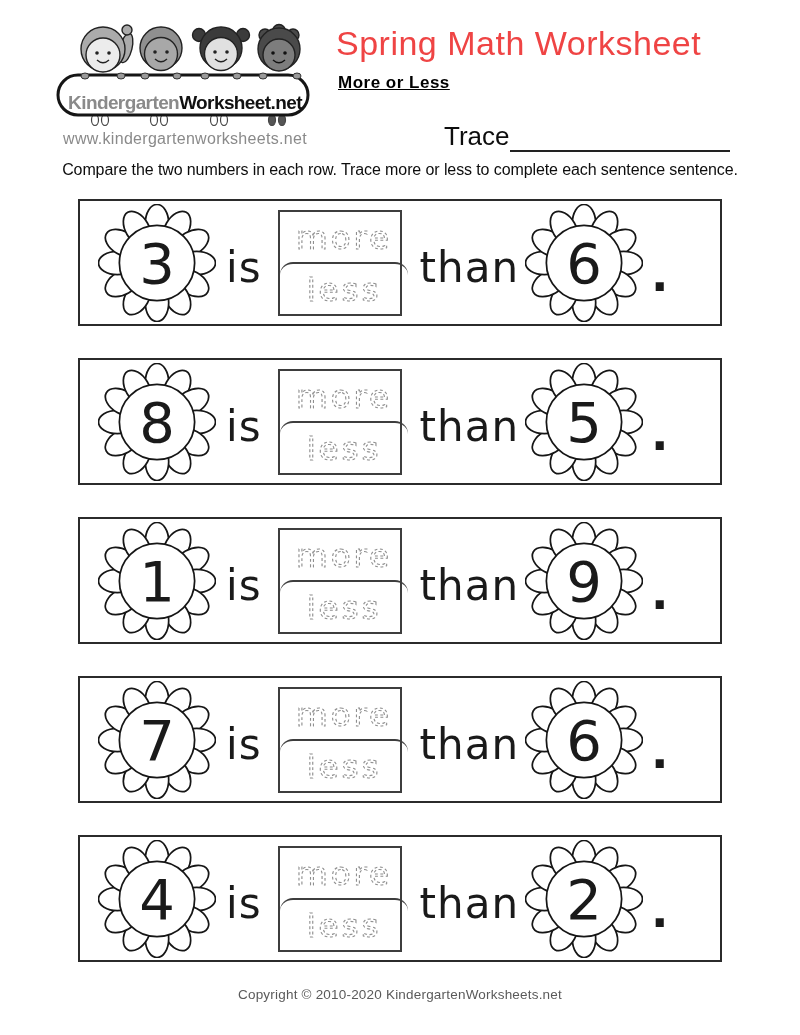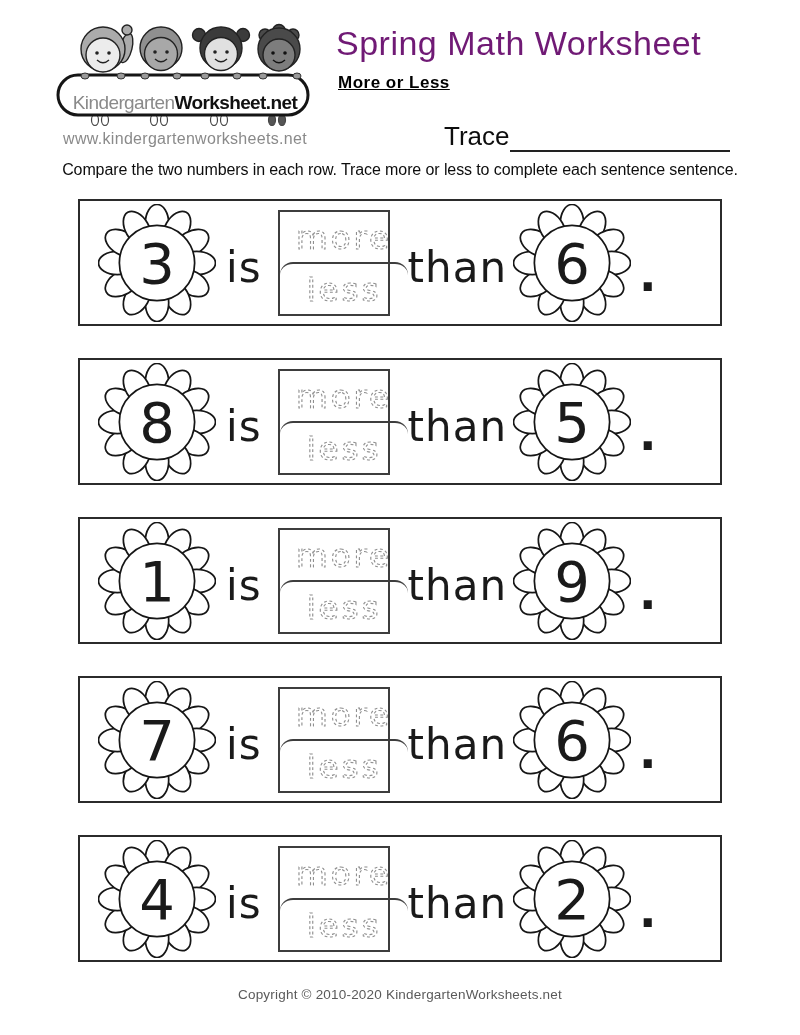--- a/index.html
+++ b/index.html
@@ -10,30 +10,30 @@
   }
 
   
   .logo { position:absolute; left:55px; top:12px; width:262px; height:150px; }
   .logo-kids { position:absolute; left:0; top:8px; width:260px; height:108px; }
   .banner-text {
     position:absolute; left:8px; top:71px; width:244px; height:40px;
     display:flex; align-items:center; justify-content:center;
     font-size:19px; letter-spacing:-0.6px; white-space:nowrap;
   }
-  .brand-gray { color:#8a8a8a; font-weight:400; }
+  .brand-gray { color:#8a8a8a; font-weight:700; }
   .brand-black { color:#111; font-weight:700; }
   .logo-url {
     position:absolute; left:0; top:118px; width:260px; text-align:center;
     font-size:16px; color:#8a8a8a; letter-spacing:0.3px;
   }
 
   
   .title-block { position:absolute; left:336px; top:24px; }
-  .page-title { margin:0; font-size:34px; font-weight:400; letter-spacing:0.5px; color:#701a75; }
+  .page-title { margin:0; font-size:34px; font-weight:400; letter-spacing:0.5px; color:#ef4444; }
   .page-subtitle { margin:10px 0 0 2px; font-size:17px; font-weight:700; letter-spacing:0.5px; color:#000000;text-decoration:underline; }
   .name-row { position:absolute; left:444px; top:118px; display:flex; align-items:flex-end; }
   .name-label { font-size:26px; color:#0d0d0d; }
   .name-line { display:inline-block; width:220px; height:32px; border-bottom:2px solid #222; }
 
   .instructions {
     position:absolute; left:0; top:161px; width:100%; margin:0;
     text-align:center; font-size:16px; letter-spacing:-0.1px; color:#0d0d0d;
   }
 
@@ -52,21 +52,21 @@
     position:absolute; inset:0; display:flex; align-items:center; justify-content:center;
     font-family:"DejaVu Sans", sans-serif; font-size:56px; color:#1a1a1a; padding-top:2px;
   }
   .word {
     font-family:"DejaVu Sans", sans-serif; font-size:42px; color:#1a1a1a;
     letter-spacing:1px; transform:translateY(5px); white-space:nowrap;
   }
   .w-is { margin-left:10px; }
   .w-than { margin-left:18px; }
   .trace-box {
-    box-sizing:border-box; margin-left:16px; width:112px;
+    box-sizing:border-box; margin-left:16px; width:124px;
     border:2px solid #3d3d3d; background:#fff; flex:0 0 auto;
   }
   .trace-cell { width:128px; height:50px; display:flex; align-items:center; justify-content:center; }
   .cell-bottom { border-top:2px solid #3d3d3d;border-radius:13px; }
   .trace-svg { width:124px; height:48px; display:block; }
   .trace-text {
     fill:none; stroke:#8f8f8f; stroke-width:1.15; stroke-dasharray:3 2.6;
     font-family:"DejaVu Sans", sans-serif; font-size:34px; letter-spacing:3px;
   }
   .period {

